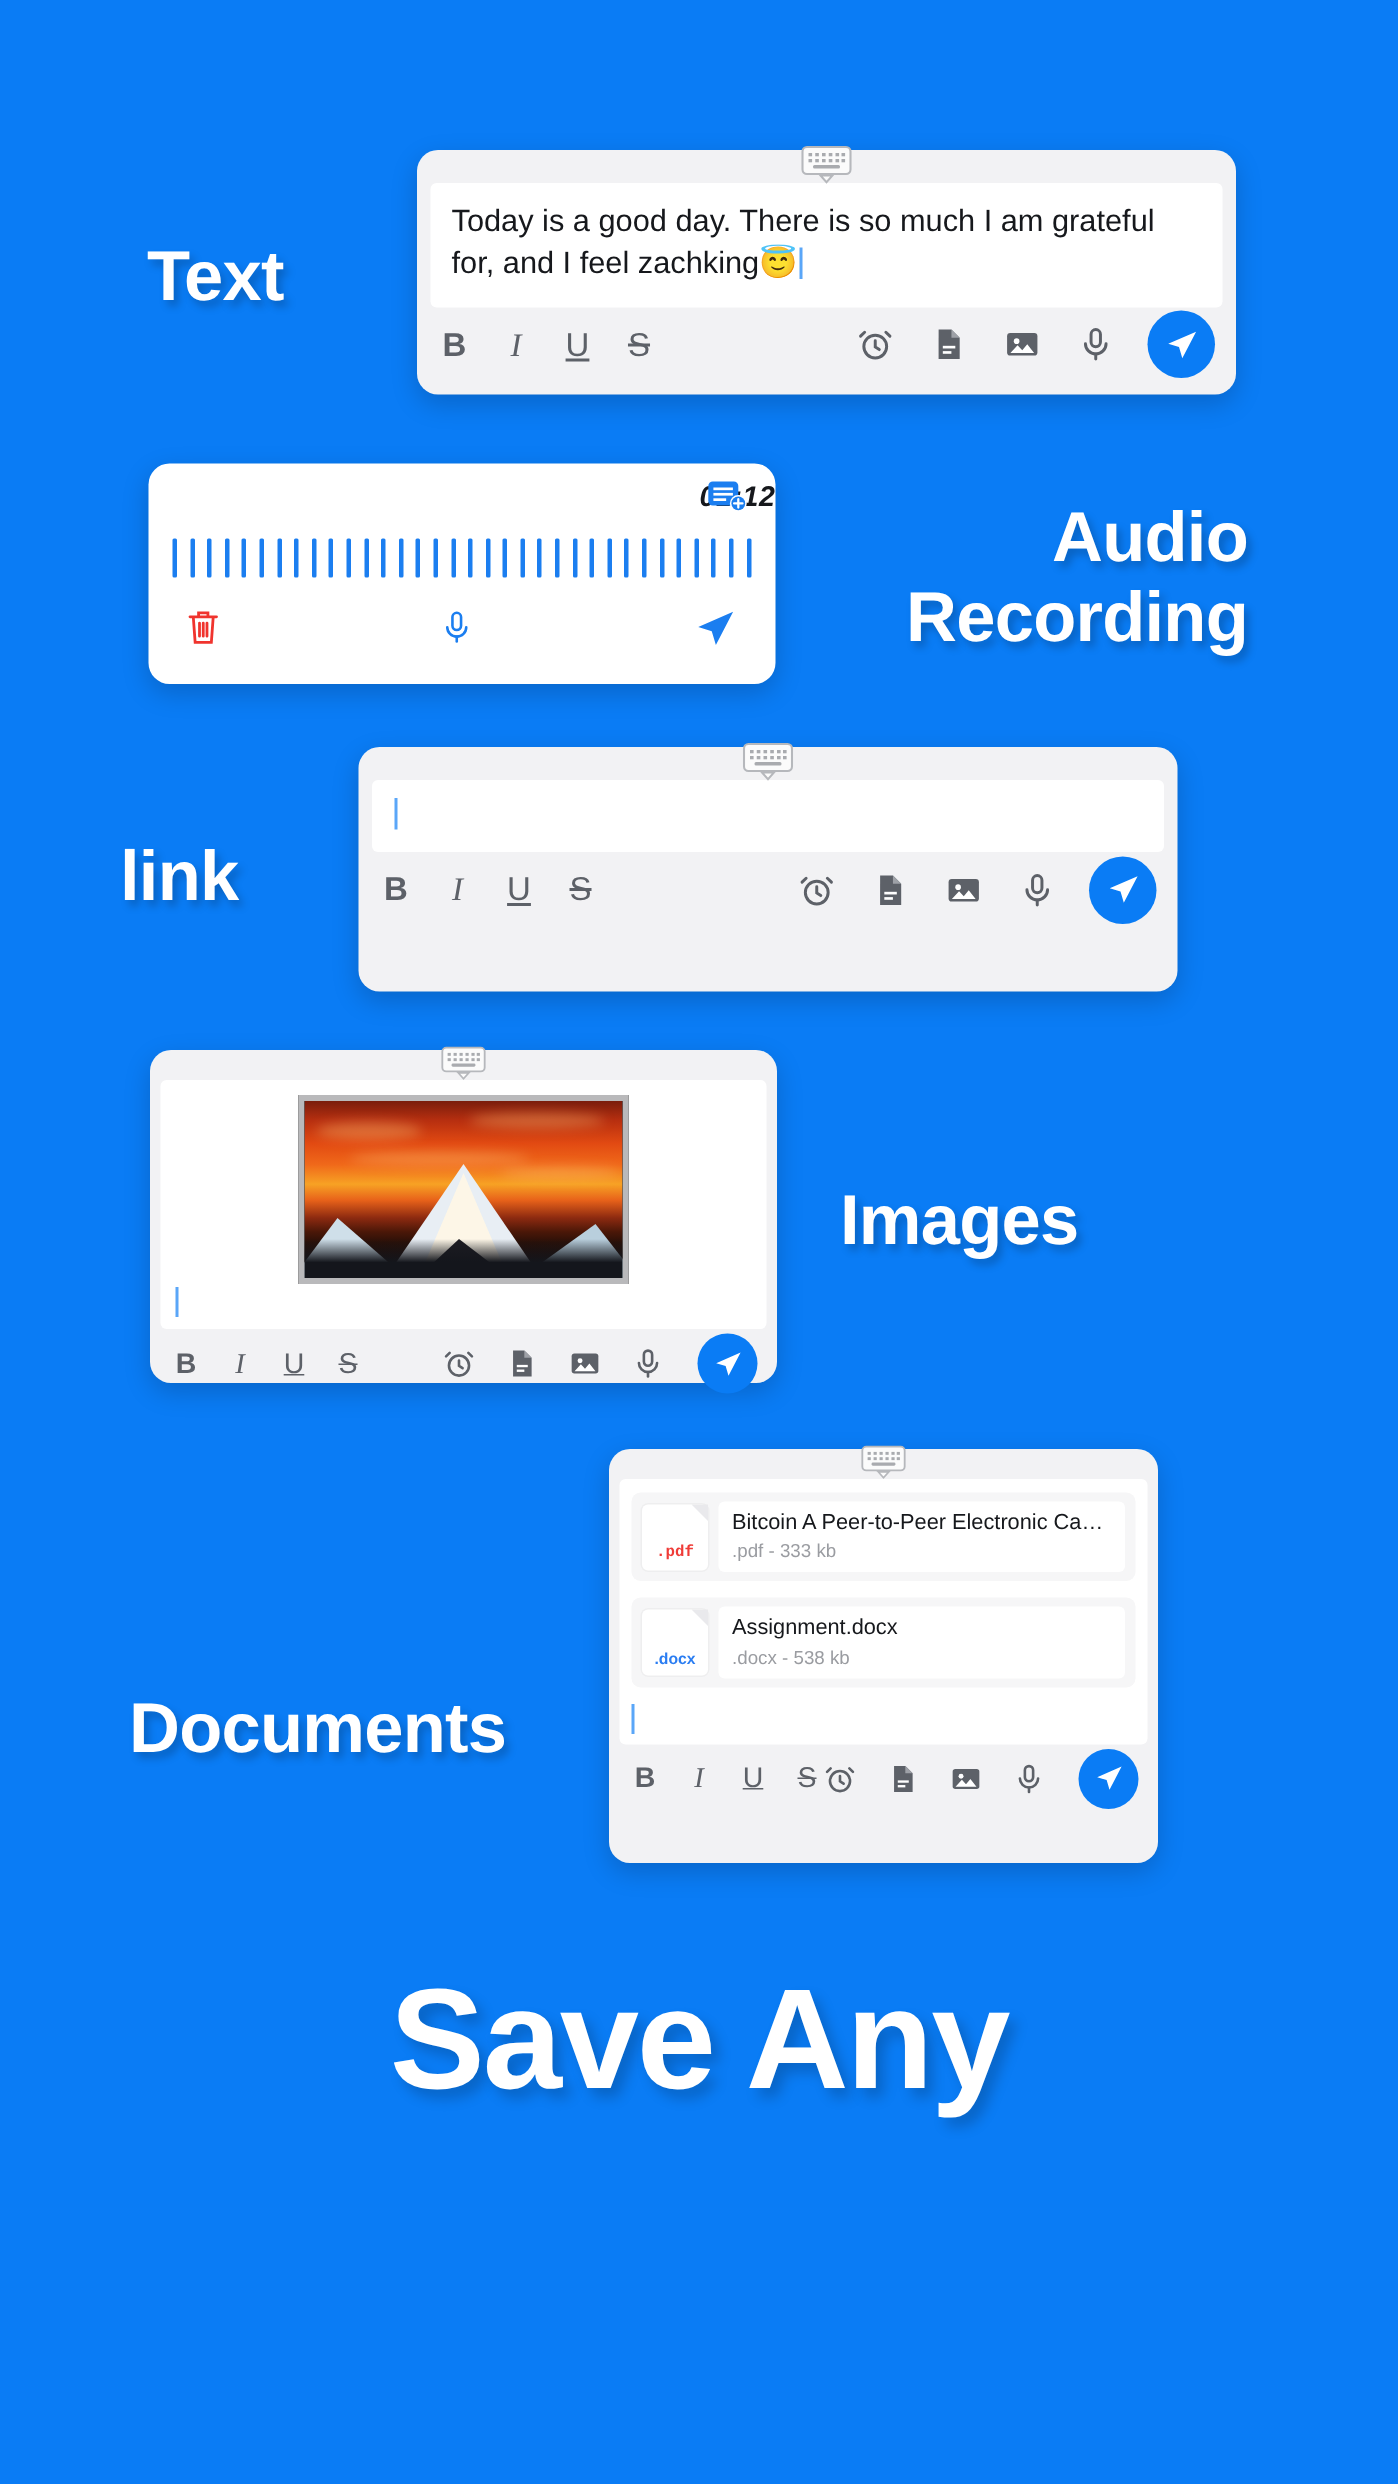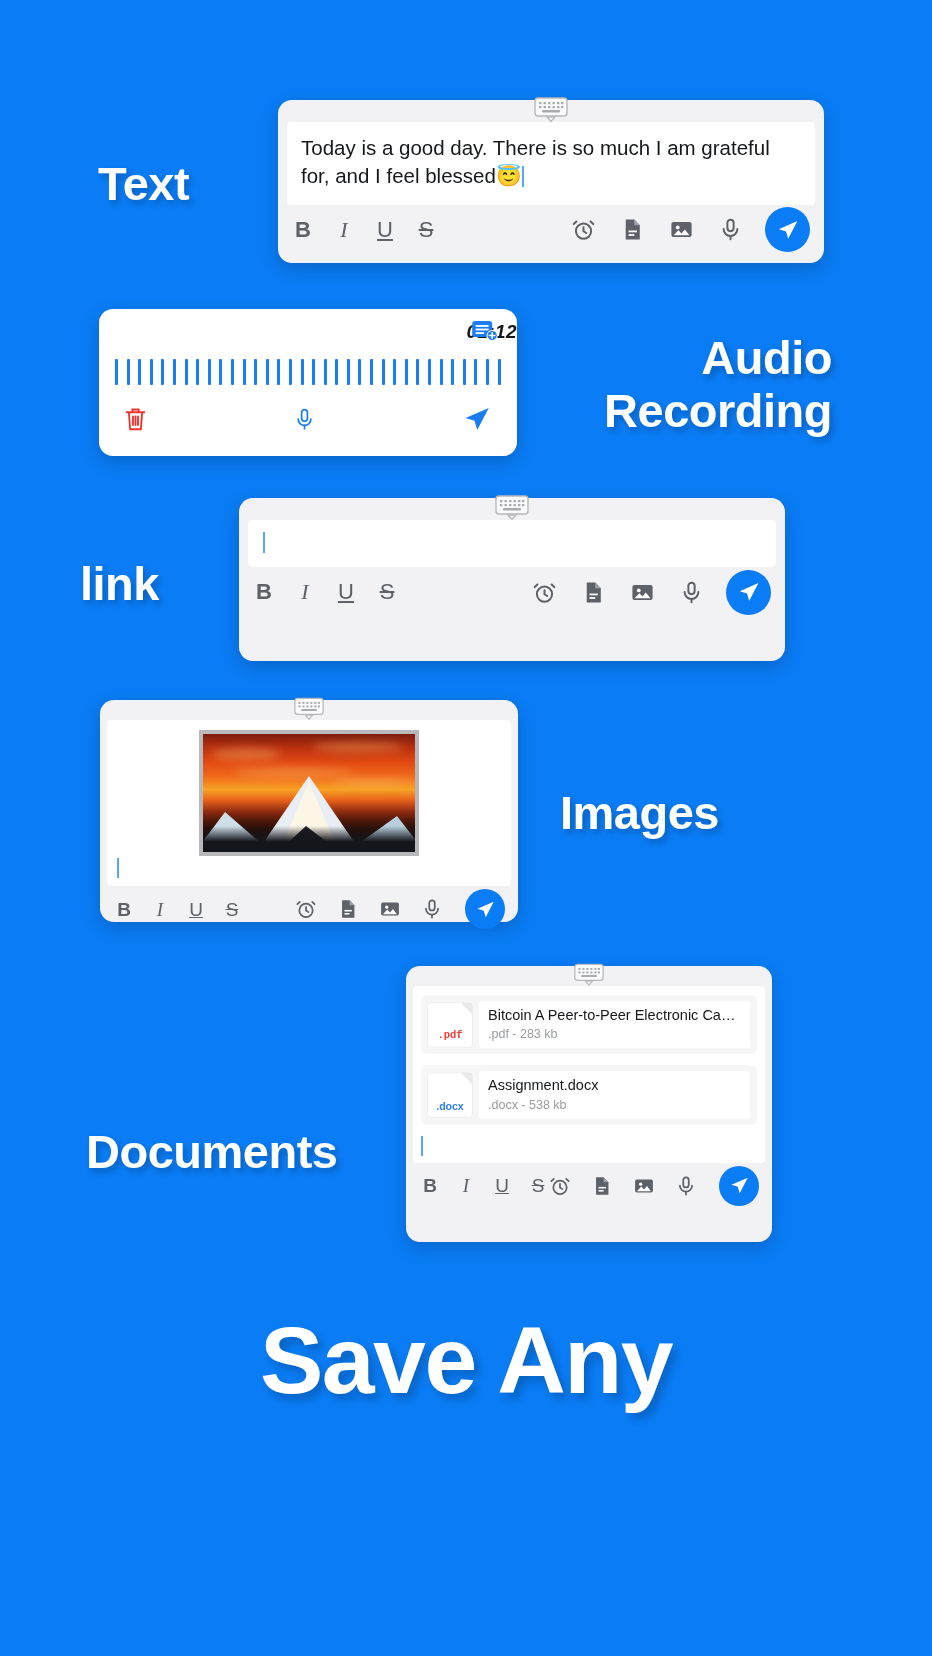--- a/index.html
+++ b/index.html
@@ -304,21 +304,21 @@
         <rect x="14" y="9" width="2.4" height="2.2"></rect>
           <rect x="18.5" y="9" width="2.4" height="2.2"></rect>
         <rect x="23" y="9" width="2.4" height="2.2"></rect>
           <rect x="27" y="9" width="2.4" height="2.2"></rect>
         <rect x="8" y="13" width="18" height="2.4" rx="1"></rect>
       </g>
       <path d="M13 20 L17 24.5 L21 20 Z" fill="#fbfbfb" stroke="#b6b8bc" stroke-width="1.3"></path>
     </svg>
   </div>
   <div class="editor">
-    <span class="editor-text">Today is a good day. There is so much I am grateful for, and I feel blessed😇</span><span class="caret"></span>
+    <span class="editor-text">Today is a good day. There is so much I am grateful for, and I feel zachking😇</span><span class="caret"></span>
   </div>
   <div class="toolbar">
     <div class="fmt-group">
       <span class="fmt-btn b">B</span>
       <span class="fmt-btn i">I</span>
       <span class="fmt-btn u">U</span>
       <span class="fmt-btn s">S</span>
     </div>
     <div class="tool-spacer"></div>
     <div class="icon-group">
@@ -616,21 +616,21 @@
   </div>
   <div class="docs-editor">
 
     <div class="file-row">
       <div class="file-icon">
         <span class="corner"></span>
         <span class="file-ext ext-pdf">.pdf</span>
       </div>
       <div class="file-meta">
         <div class="file-name">Bitcoin A Peer-to-Peer Electronic Cash S...</div>
-        <div class="file-sub">.pdf - 283 kb</div>
+        <div class="file-sub">.pdf - 333 kb</div>
       </div>
     </div>
 
     <div class="file-row">
       <div class="file-icon">
         <span class="corner"></span>
         <span class="file-ext ext-docx">.docx</span>
       </div>
       <div class="file-meta">
         <div class="file-name">Assignment.docx</div>

